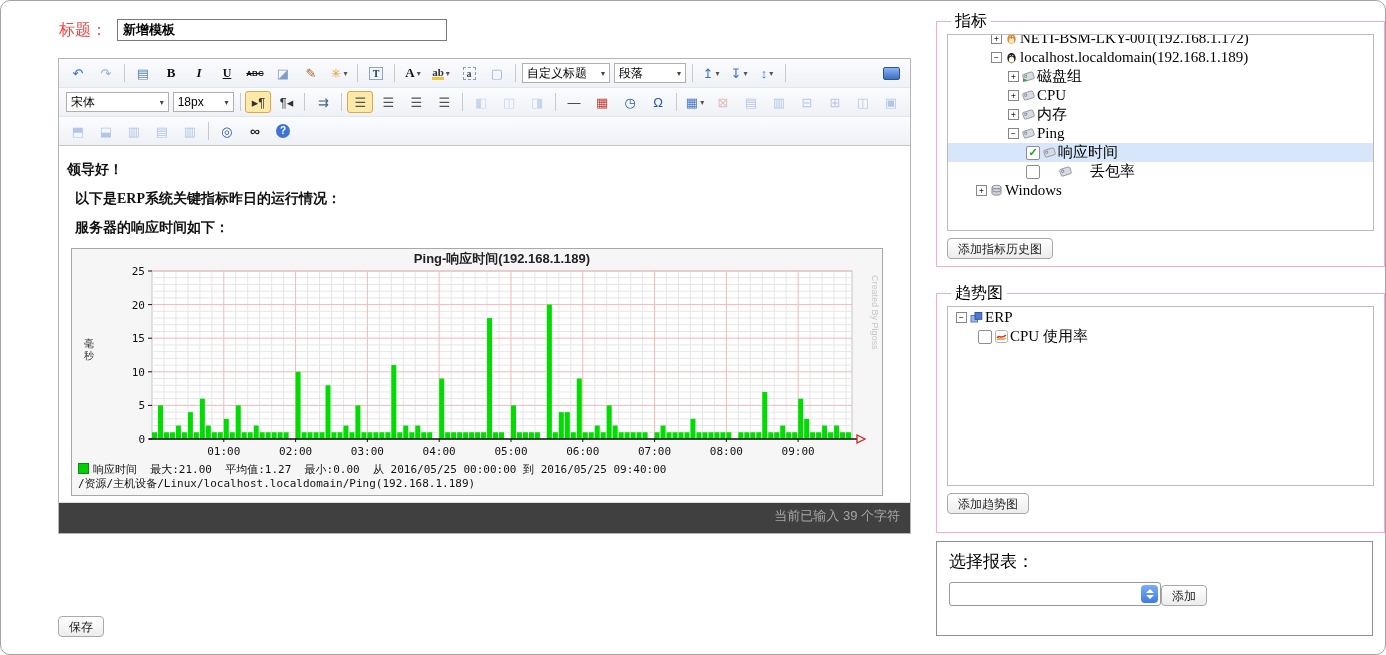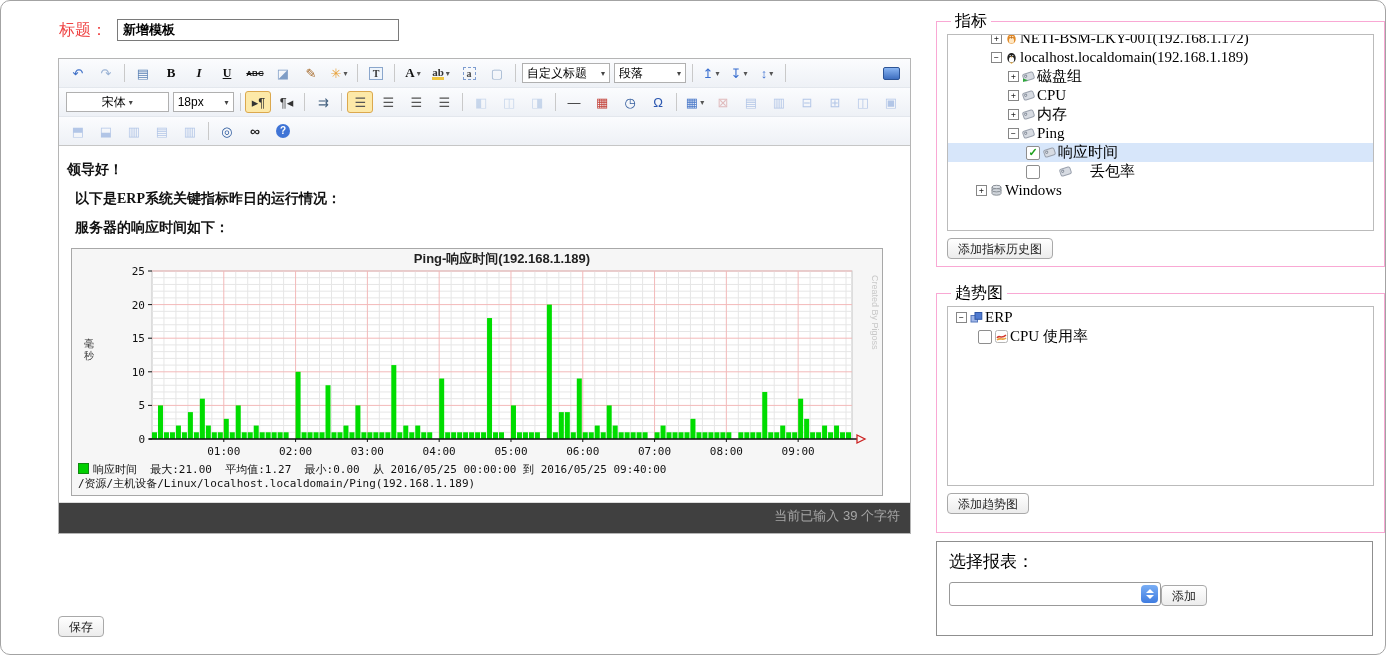--- a/index.html
+++ b/index.html
@@ -1,21 +1,21 @@
 <!DOCTYPE html>
 <html><head>
 <meta charset="utf-8">
 <style>
   html,body{margin:0;padding:0;background:#fff;font-family:"Liberation Sans",sans-serif;}
   .window{position:relative;width:1386px;height:655px;box-sizing:border-box;border:1px solid #a3a3a3;border-radius:10px;background:#fff;overflow:hidden;}
 
   
   .title-row{position:absolute;left:58px;top:18px;display:flex;align-items:center;gap:10px;}
   .title-label{font:16px "Liberation Serif",serif;color:#ef4444;}
-  .title-input{width:282px;height:22px;border:1px solid #7a7a7a;font:bold 13px "Liberation Sans",sans-serif;padding:0 5px;box-sizing:border-box;}
+  .title-input{width:330px;height:22px;border:1px solid #7a7a7a;font:bold 13px "Liberation Sans",sans-serif;padding:0 5px;box-sizing:border-box;}
 
   
   .editor{position:absolute;left:57px;top:57px;width:853px;height:476px;border:1px solid #b5b5b5;background:#fff;display:flex;flex-direction:column;box-sizing:border-box;}
   .tb{display:flex;align-items:center;padding:3px 5px;background:linear-gradient(#fbfcfe,#eef1f6);border-bottom:1px solid #e3e7ed;}
   .tb-last{border-bottom:1px solid #c6c6c6;}
   .tbtn{min-width:20px;height:20px;padding:0 2px;display:inline-flex;align-items:center;justify-content:center;border:1px solid transparent;border-radius:3px;margin:0 1px;font-size:13px;cursor:default;}
   .tbtn.active{background:#fde9a8;border-color:#dba84e;}
   .tbtn.dis{opacity:.38;}
   .tsep{width:1px;height:18px;background:#c9c9c9;margin:0 4px;}
   .tspring{flex:1;}
@@ -158,21 +158,21 @@
           <span class="g" style="color: rgb(58, 111, 208);">↕</span>
           <span class="dd">▾</span>
         </span>
         <span class="tsep"></span>
         <span class="tspring"></span>
         <span class="tbtn">
           <span class="g gMonitor"></span>
         </span>
       </div>
     <div class="tb" id="tb-r1">
-        <span class="tselect" style="width: 112px; justify-content: center;">
+        <span class="tselect" style="width: 112px;">
           <span>宋体</span>
           <span class="tsel-arrow">▾</span>
         </span>
         <span class="tselect" style="width: 66px;">
           <span>18px</span>
           <span class="tsel-arrow">▾</span>
         </span>
         <span class="tsep"></span>
         <span class="tbtn active">
           <span class="g" style="color: rgb(51, 51, 51);">▸¶</span>

